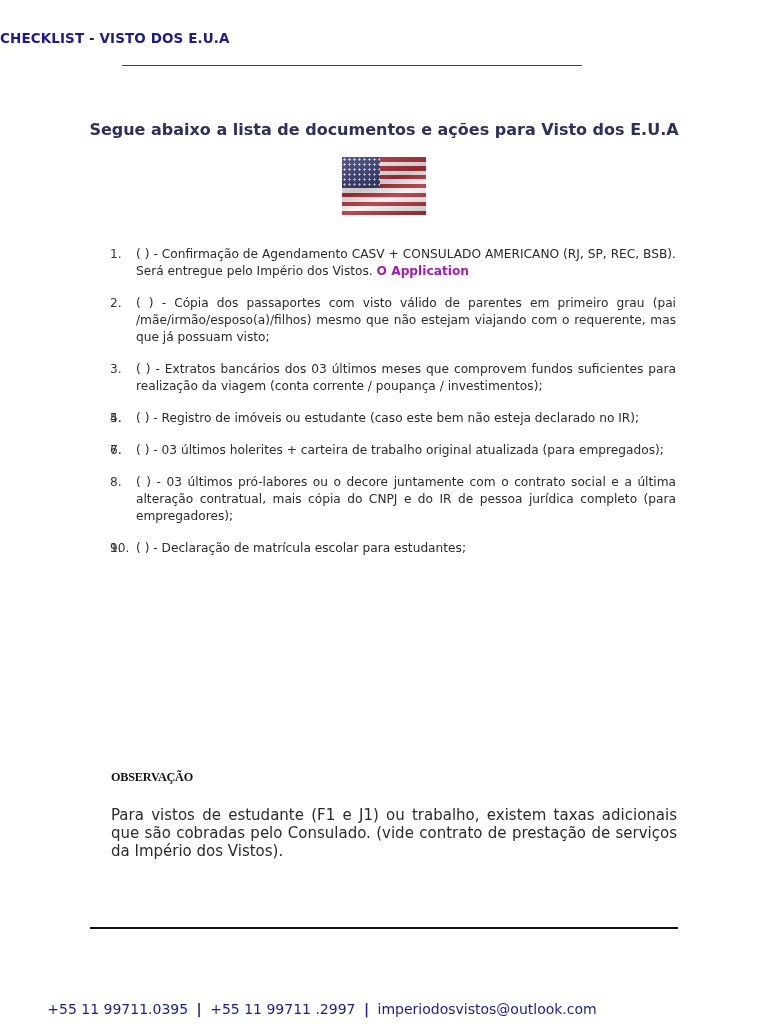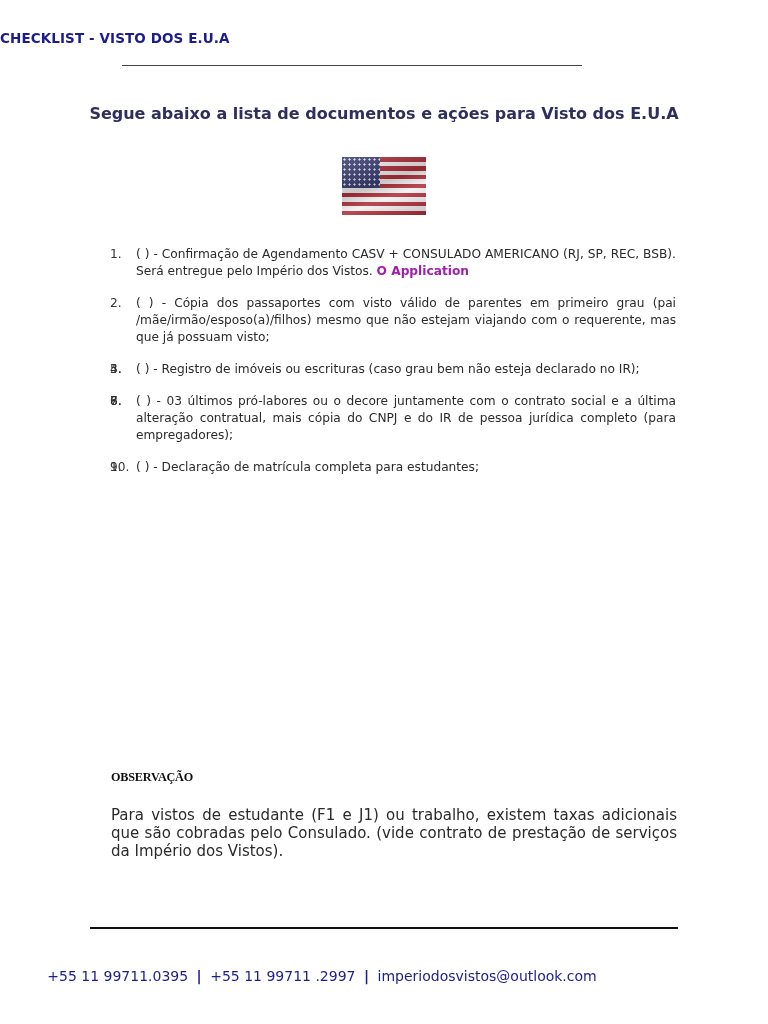--- a/index.html
+++ b/index.html
@@ -29,21 +29,21 @@
     }
     .title-rule {
       position: absolute;
       top: 65px;
       left: 122px;
       width: 460px;
       border-top: 1.5px solid #444444;
     }
     .subtitle {
       position: absolute;
-      top: 104px;
+      top: 120px;
       left: 0;
       width: 768px;
       text-align: center;
       font-family: "DejaVu Sans", sans-serif;
       font-weight: bold;
       font-size: 16px;
       color: #2f2f5e;
     }
     .flag {
       position: absolute;
@@ -131,21 +131,21 @@
     }
     .footer-rule {
       position: absolute;
       top: 927px;
       left: 90px;
       width: 588px;
       border-top: 2px solid #111111;
     }
     .footer-contact {
       position: absolute;
-      top: 968px;
+      top: 1001px;
       left: 0;
       width: 644px;
       text-align: center;
       font-family: "DejaVu Sans", sans-serif;
       font-size: 14px;
       color: #1c1c8a;
     }
     .footer-contact .sep {
       font-weight: bold;
       margin: 0 4px;
@@ -173,44 +173,46 @@
   <li>
     <span class="num">1.</span>
     <span>(   ) - Confirmação de Agendamento CASV + CONSULADO AMERICANO (RJ, SP, REC, BSB). Será entregue pelo Império dos Vistos. </span><span class="strong">O Application</span>
   </li>
   <li>
     <span class="num">2.</span>
     <span>(   ) - Cópia dos passaportes com visto válido de parentes em primeiro grau (pai /mãe/irmão/esposo(a)/filhos) mesmo que não estejam viajando com o requerente, mas que já possuam visto;</span>
   </li>
   <li>
     <span class="num">3.</span>
+    <span>(  ) - Extratos bancários dos 03 últimos meses que comprovem fundos suficientes para realização da viagem (conta corrente / poupança / investimentos);</span>
   </li>
   <li>
     <span class="num">4.</span>
   </li>
   <li>
     <span class="num">5.</span>
-    <span>(  ) - Registro de imóveis ou escrituras (caso grau bem não esteja declarado no IR);</span>
+    <span>(  ) - Registro de imóveis ou estudante (caso este bem não esteja declarado no IR);</span>
   </li>
   <li>
     <span class="num">6.</span>
   </li>
   <li>
     <span class="num">7.</span>
+    <span>(  ) - 03 últimos holerites + carteira de trabalho original atualizada (para empregados);</span>
   </li>
   <li>
     <span class="num">8.</span>
     <span>(  ) - 03 últimos pró-labores ou o decore juntamente com o contrato social e a última alteração contratual, mais cópia do CNPJ e do IR de pessoa jurídica completo (para empregadores);</span>
   </li>
   <li>
     <span class="num">9.</span>
   </li>
   <li>
     <span class="num">10.</span>
-    <span>(  ) - Declaração de matrícula completa para estudantes;</span>
+    <span>(  ) - Declaração de matrícula escolar para estudantes;</span>
   </li>
 </ol>
 
 <div class="obs-heading">OBSERVAÇÃO</div>
 <div class="obs-text">Para vistos de estudante (F1 e J1) ou trabalho, existem taxas adicionais que são cobradas pelo Consulado. (vide contrato de prestação de serviços da Império dos Vistos).</div>
 
 <div class="footer-rule"></div>
 
 <div class="footer-contact">
   <span>+55 11 99711.0395</span>

